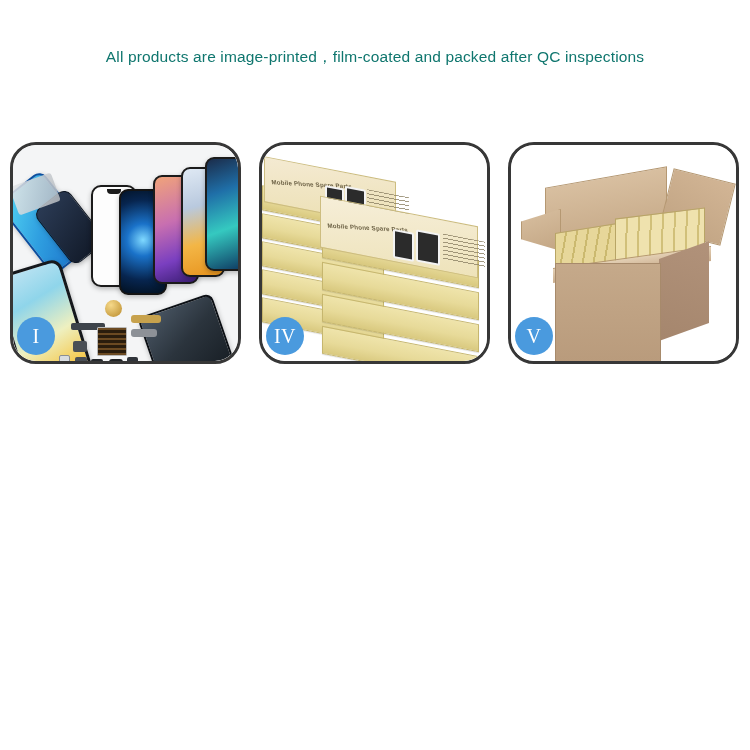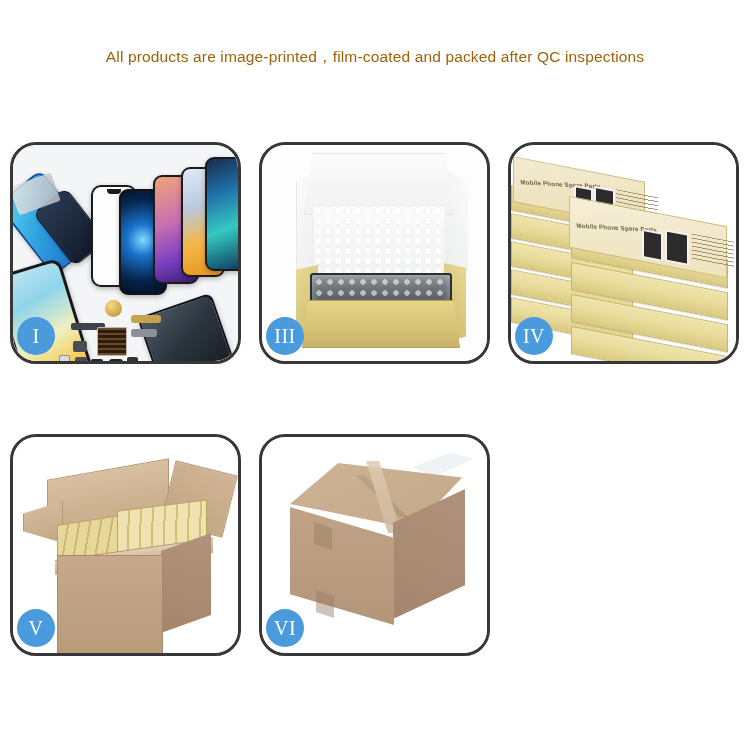--- a/index.html
+++ b/index.html
@@ -25,21 +25,21 @@
     font-weight: 700;
     letter-spacing: 1.6px;
     color: #0b0b0b;
     line-height: 1;
     margin: 0;
     font-family: "Liberation Sans", sans-serif;
   }
   #page-subtitle {
     font-size: 15.5px;
     font-weight: 400;
-    color: #a16207;
+    color: #0f766e;
     margin: 13px 0 0 0;
     letter-spacing: 0.15px;
     font-family: "Liberation Sans", sans-serif;
   }
 
   
   #steps-grid {
     position: absolute;
     left: 10px;
     top: 142px;
@@ -432,34 +432,20 @@
       <div class="part pt-sm4"></div>
       <div class="part pt-sm5"></div>
       <div class="part pt-sm6"></div>
       <div class="pt-screws"></div>
       <div class="pt-tools"></div>
     </div>
     <div class="step-badge">I</div>
   </div>
 
 
-  <div class="step-card">
-    <div class="card-photo">
-      <div class="p3-bg"></div>
-      <div class="p3-flap-l"></div>
-      <div class="p3-flap-r"></div>
-      <div class="p3-lid"></div>
-      <div class="p3-foam"></div>
-      <div class="p3-box-left"></div>
-      <div class="p3-box-right"></div>
-      <div class="p3-box-inner"></div>
-      <div class="p3-box-front"></div>
-    </div>
-    <div class="step-badge">III</div>
-  </div>
 
   <div class="step-card">
     <div class="card-photo">
       <div class="p4-bg"></div>
       <div class="kbox kb-l5"></div>
       <div class="kbox kb-l4"></div>
       <div class="kbox kb-l3"></div>
       <div class="kbox kb-l2"></div>
       <div class="kbox kb-l1"></div>
       <div class="kb-top-back">
@@ -490,28 +476,14 @@
       <div class="c5-flap-left"></div>
       <div class="c5-inner-items"></div>
       <div class="c5-inner-items2"></div>
       <div class="c5-rim"></div>
       <div class="c5-body-right"></div>
       <div class="c5-body-front"></div>
     </div>
     <div class="step-badge">V</div>
   </div>
 
-  <div class="step-card">
-    <div class="card-photo">
-      <div class="p6-bg"></div>
-      <div class="c6-wrap"></div>
-      <div class="c6-top"></div>
-      <div class="c6-top-seam"></div>
-      <div class="c6-tape"></div>
-      <div class="c6-right"></div>
-      <div class="c6-front"></div>
-      <div class="c6-tab1"></div>
-      <div class="c6-tab2"></div>
-    </div>
-    <div class="step-badge">VI</div>
-  </div>
 
 </div>
 
 </body></html>

